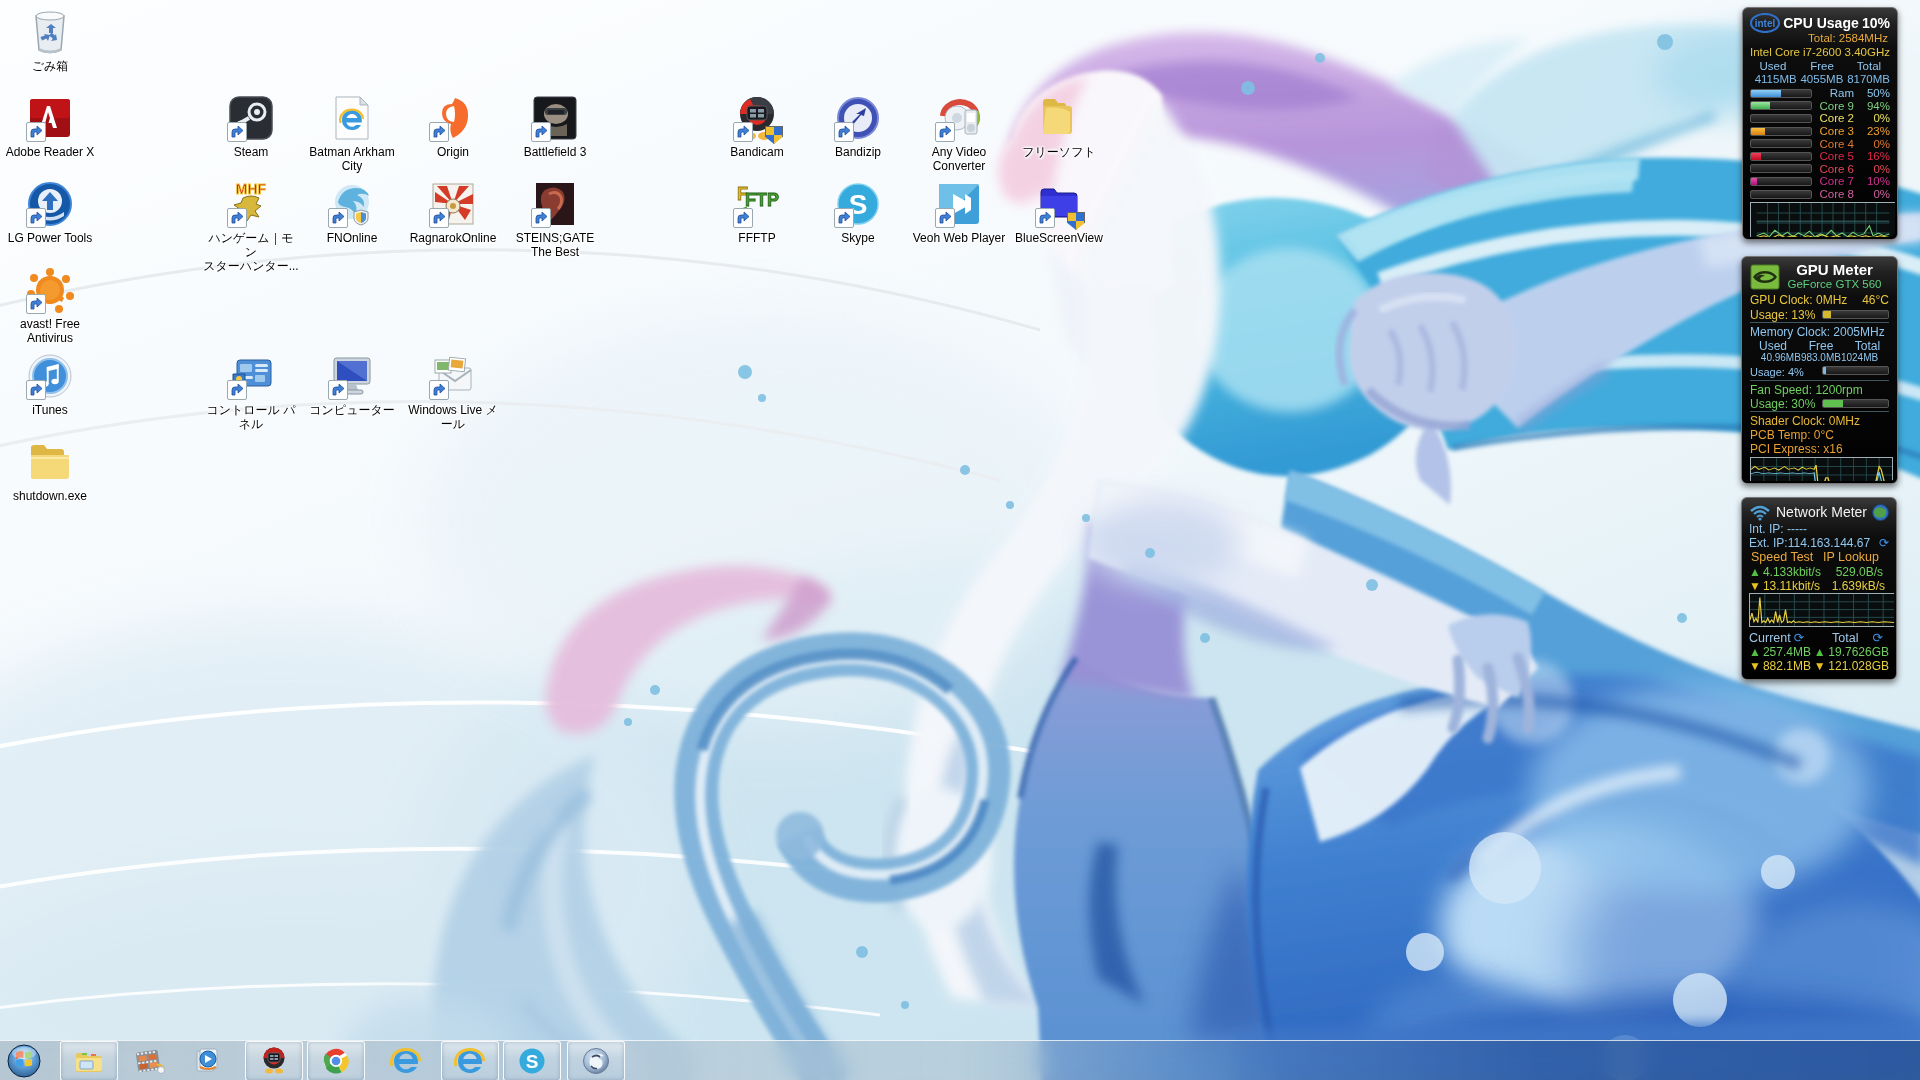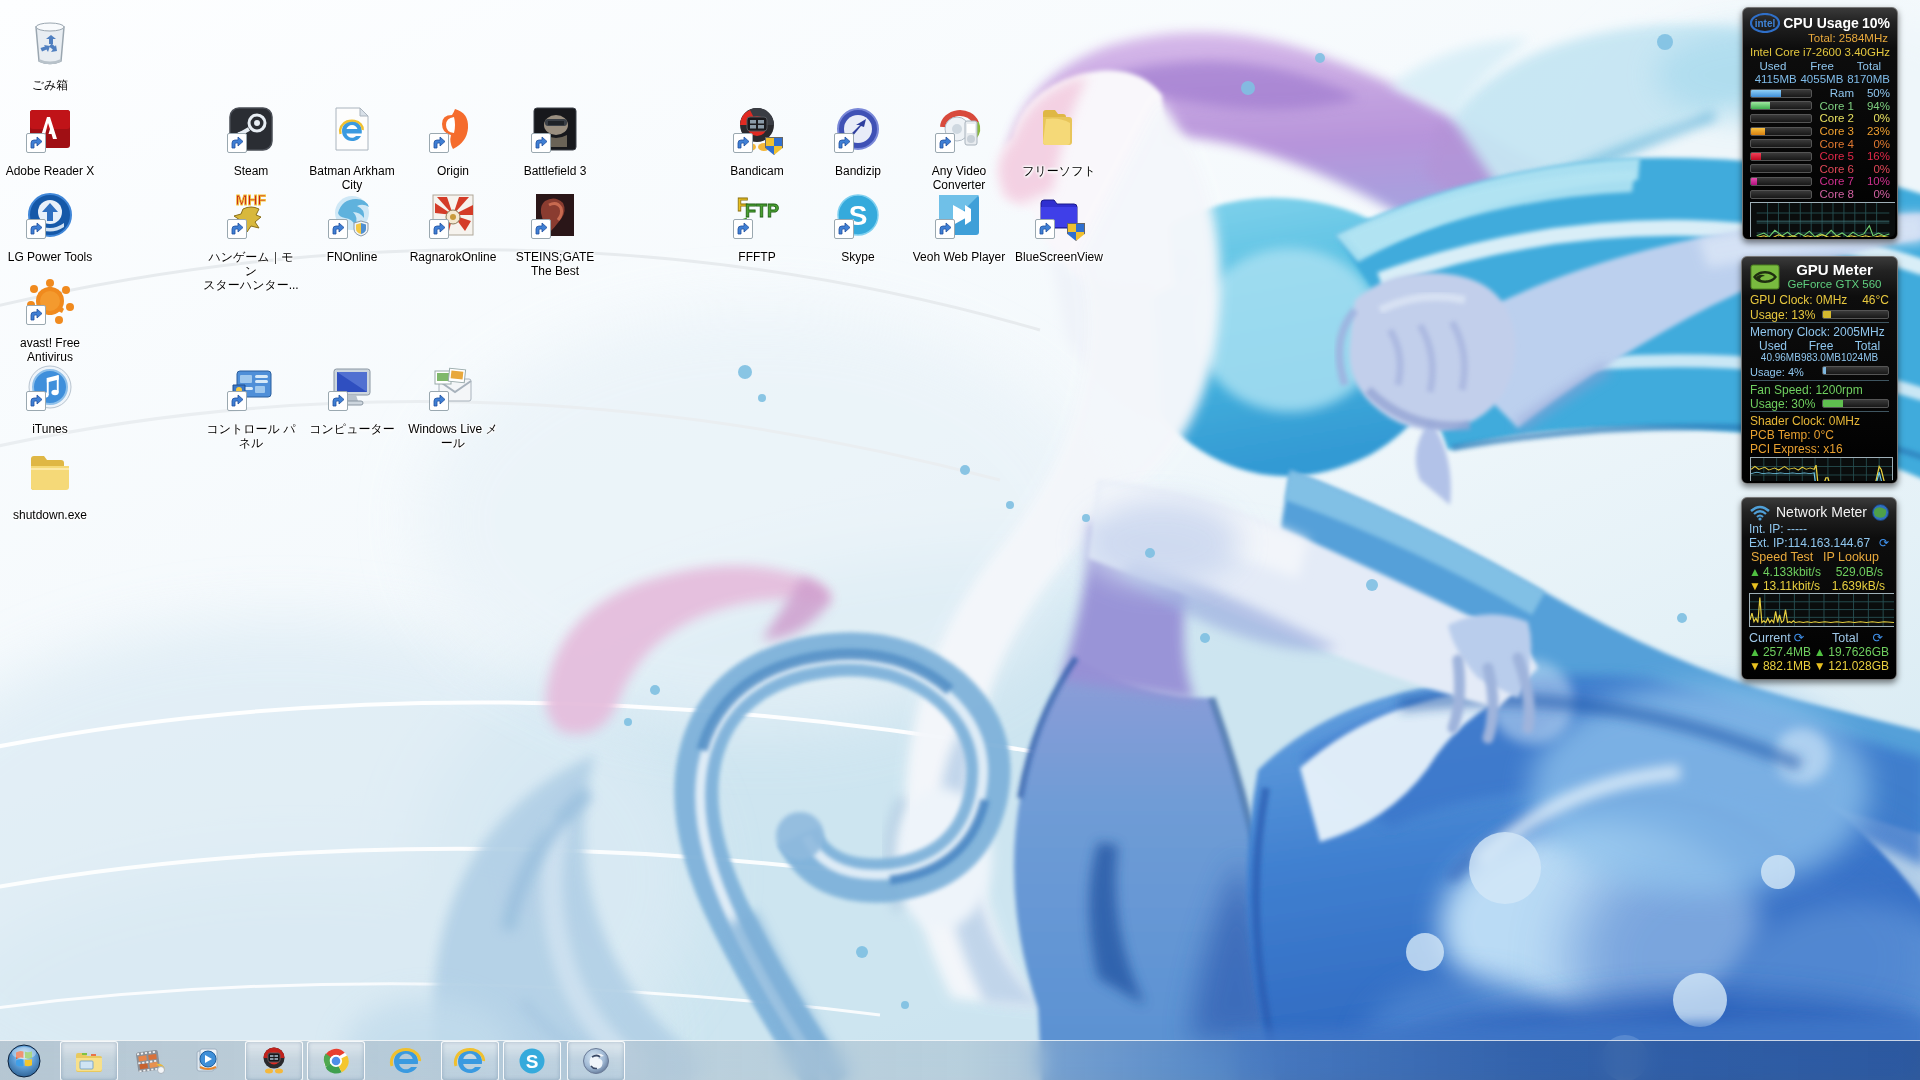--- a/index.html
+++ b/index.html
@@ -1,21 +1,21 @@
 <!DOCTYPE html>
 <html><head>
 <meta charset="utf-8">
 <style>
   * { margin:0; padding:0; box-sizing:border-box; }
   html,body { width:1920px; height:1080px; overflow:hidden; font-family:"Liberation Sans", sans-serif; }
   #desktop { position:relative; width:1920px; height:1080px; overflow:hidden; background:#f4f9fc; }
   #wall { position:absolute; left:0; top:0; }
   
   .dico { position:absolute; width:96px; text-align:center; }
-  .dico .ic { position:relative; width:48px; height:48px; margin:11px auto; }
+  .dico .ic { position:relative; width:48px; height:48px; margin:0 auto; }
   .dico .lb { margin-top:3px; font-size:12px; line-height:14px; color:#000;
     text-shadow:0 0 2px #fff,0 0 3px #fff,0 0 4px #fff,1px 1px 2px #fff,-1px -1px 2px #fff,1px -1px 2px #fff,-1px 1px 2px #fff,0 2px 3px rgba(255,255,255,.9); }
   .sc { position:absolute; left:0; bottom:0; width:20px; height:20px; background:#fff; border:1px solid #9aa8b0;
     border-radius:2px; }
   .sc svg { position:absolute; left:2px; top:2px; }
   .shield { position:absolute; right:-2px; bottom:-2px; width:18px; height:18px;
     background:conic-gradient(from 0deg,#2f6fd0 0 25%, #f0c030 0 50%, #2f6fd0 0 75%, #f0c030 0 100%);
     clip-path:polygon(0 0,100% 0,100% 60%,50% 100%,0 60%); border:1px solid #666; }
   
   .gadget { position:absolute; background:linear-gradient(180deg,#3a3a3a 0%,#222 14px,#0d0d0d 40px,#000 100%);
@@ -606,21 +606,21 @@
               <span class="cbar">
                 <i style="width:50%;background:linear-gradient(180deg,#8fd0f8,#3f8fd8)"></i>
               </span>
               <span class="cnm" style="color:#8fc6ee">Ram</span>
               <span class="cpc" style="color:#8fc6ee">50%</span>
             </div>
    <div class="crow">
               <span class="cbar">
                 <i style="width:32%;background:linear-gradient(180deg,#9fe8a0,#3fae4f)"></i>
               </span>
-              <span class="cnm" style="color:#7fd080">Core 1</span>
+              <span class="cnm" style="color:#7fd080">Core 9</span>
               <span class="cpc" style="color:#7fd080">94%</span>
             </div>
    <div class="crow">
               <span class="cbar"></span>
               <span class="cnm" style="color:#e8e060">Core 2</span>
               <span class="cpc" style="color:#e8e060">0%</span>
             </div>
    <div class="crow">
               <span class="cbar">
                 <i style="width:23%;background:linear-gradient(180deg,#f8c040,#d88010)"></i>

